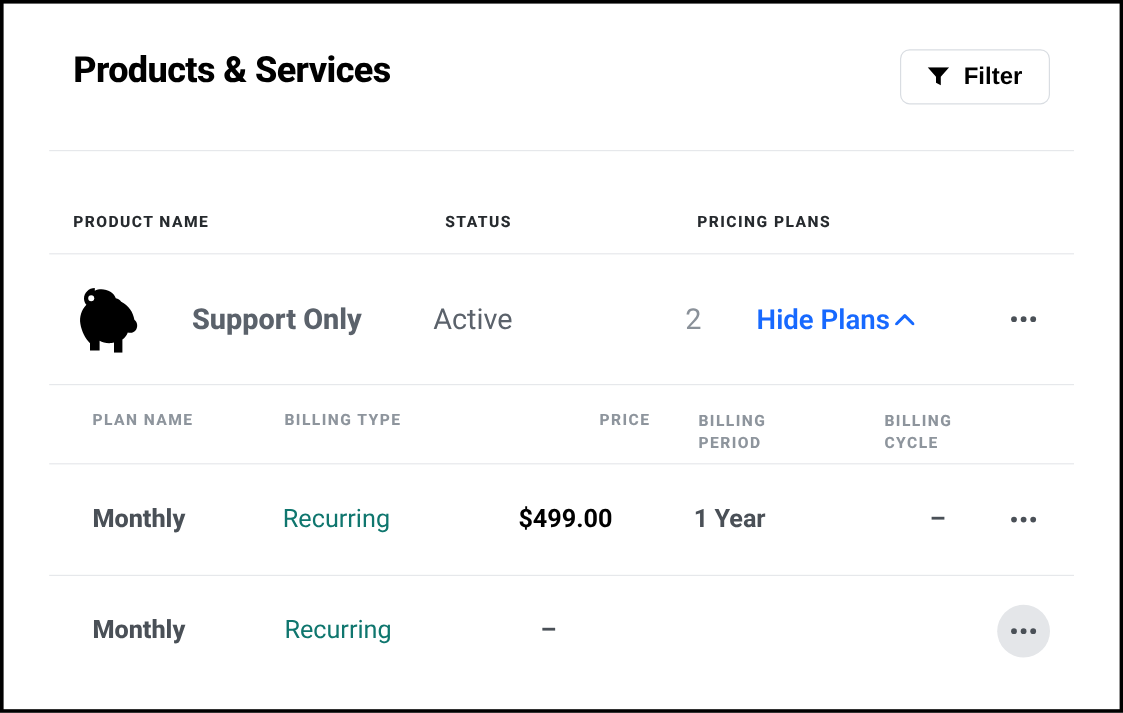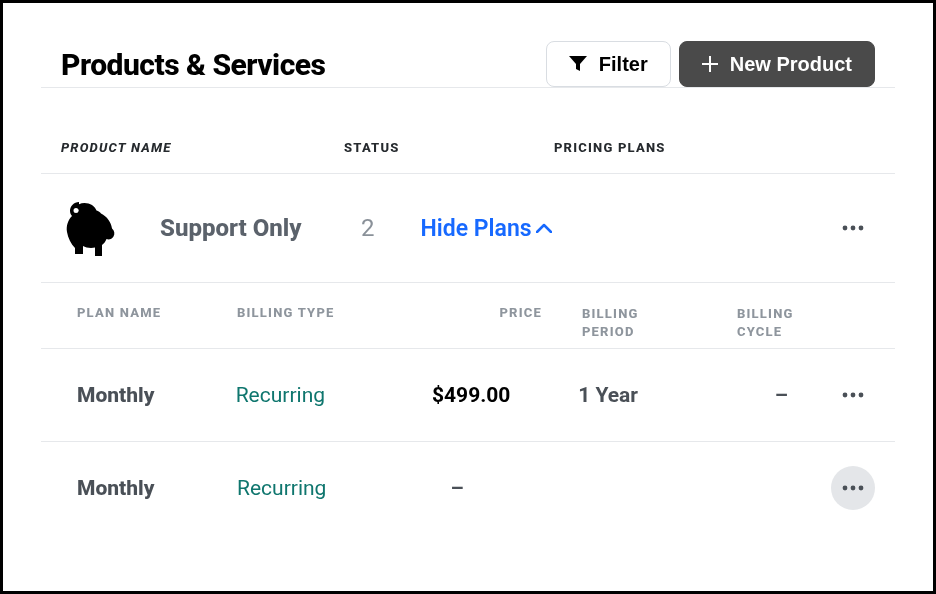--- a/index.html
+++ b/index.html
@@ -8,23 +8,24 @@
     background: #fff;
     width: 936px;
     height: 594px;
     border: 3px solid #000;
     padding: 38px 38px 0 38px;
     position: relative;
     overflow: hidden;
   }
   .header-row {
     display: flex;
-    align-items: center;
+    align-items: flex-start;
     justify-content: space-between;
     padding: 0 20px 0 20px;
+    margin-bottom: 38px;
   }
   .page-title {
     font-size: 30px;
     font-weight: 800;
     letter-spacing: -0.5px;
   }
   .header-actions { display: flex; gap: 8px; }
   .btn {
     display: inline-flex;
     align-items: center;
@@ -46,21 +47,21 @@
   .icon { display: inline-flex; }
   .divider { border: none; border-top: 1px solid #e6e8eb; margin: 0; }
   .thead-row {
     display: flex;
     padding: 52px 20px 18px 20px;
     font-size: 13px;
     font-weight: 800;
     letter-spacing: 1.2px;
     color: #262a2e;
   }
-  .col-prod { width: 283px; font-style: italic; }
+  .col-prod { width: 310px; }
   .col-status { width: 210px; }
   .col-plans { flex: 1; }
   .product-row {
     display: flex;
     align-items: center;
     padding: 26px 20px;
     border-top: 1px solid #e6e8eb;
     border-bottom: 1px solid #e6e8eb;
   }
   .product-name-cell { width: 300px; display: flex; align-items: center; gap: 39px; }
@@ -118,28 +119,20 @@
   <h1 class="page-title">Products &amp; Services</h1>
   <div class="header-actions">
     <button class="btn">
       <span class="icon">
         <svg width="18" height="16" viewBox="0 0 18 16">
             <path d="M0 0 H18 L11 8 V15 L7 13 V8 Z" fill="#000"></path>
           </svg>
       </span>
       <span>Filter</span>
     </button>
-    <button class="btn btn-primary">
-      <span class="icon">
-        <svg width="16" height="16" viewBox="0 0 16 16">
-            <path d="M7 0 H9 V7 H16 V9 H9 V16 H7 V9 H0 V7 H7 Z" fill="#fff"></path>
-          </svg>
-      </span>
-      <span>New Product</span>
-    </button>
   </div>
 </div>
 
 <hr class="divider">
 
 <div class="thead-row">
   <div class="col-prod">PRODUCT NAME</div>
   <div class="col-status">STATUS</div>
   <div class="col-plans">PRICING PLANS</div>
 </div>
@@ -147,20 +140,21 @@
 <div class="product-row">
   <div class="product-name-cell">
     <span class="icon">
       <svg width="60" height="56" viewBox="0 0 60 56">
         <path fill="#000" d="M18 2 C13 2 9 6 9 11 C9 13 10 15 11 16 C7 20 5 26 6 32 C7 38 10 44 14 48 L14 54 L22 54 L22 46 C24 47 27 48 30 48 C31.5 48 33 47.8 34 47.5 L34 56 L41 56 L41 45 C43 43.5 44.5 41.5 45.5 39 C48 40 51 39 52.5 36.5 C54 34 53.5 30.5 51 28.5 C50 22 46 16.5 40 13.5 C39 12 37.5 11 35.5 10.5 C34 6 29 3 23.5 3 C21.5 3 19.7 3.4 18 4.2 C18 3.4 18 2.7 18 2 Z M15 8 A2.5 2.5 0 1 1 15 13 A2.5 2.5 0 1 1 15 8 Z"></path>
         <circle cx="16" cy="10.5" r="1.4" fill="#fff"></circle>
       </svg>
     </span>
     <span class="product-name">Support Only</span>
   </div>
+  <div class="product-status">Active</div>
   <div class="plans-cell">
     <span class="plans-count">2</span>
     <span class="hide-plans">
       <span>Hide Plans</span>
       <span class="icon">
         <svg width="16" height="10" viewBox="0 0 16 10">
             <path d="M1 9 L8 2 L15 9" stroke="#1769ff" stroke-width="2.5" fill="none" stroke-linecap="round" stroke-linejoin="round"></path>
           </svg>
       </span>
     </span>

